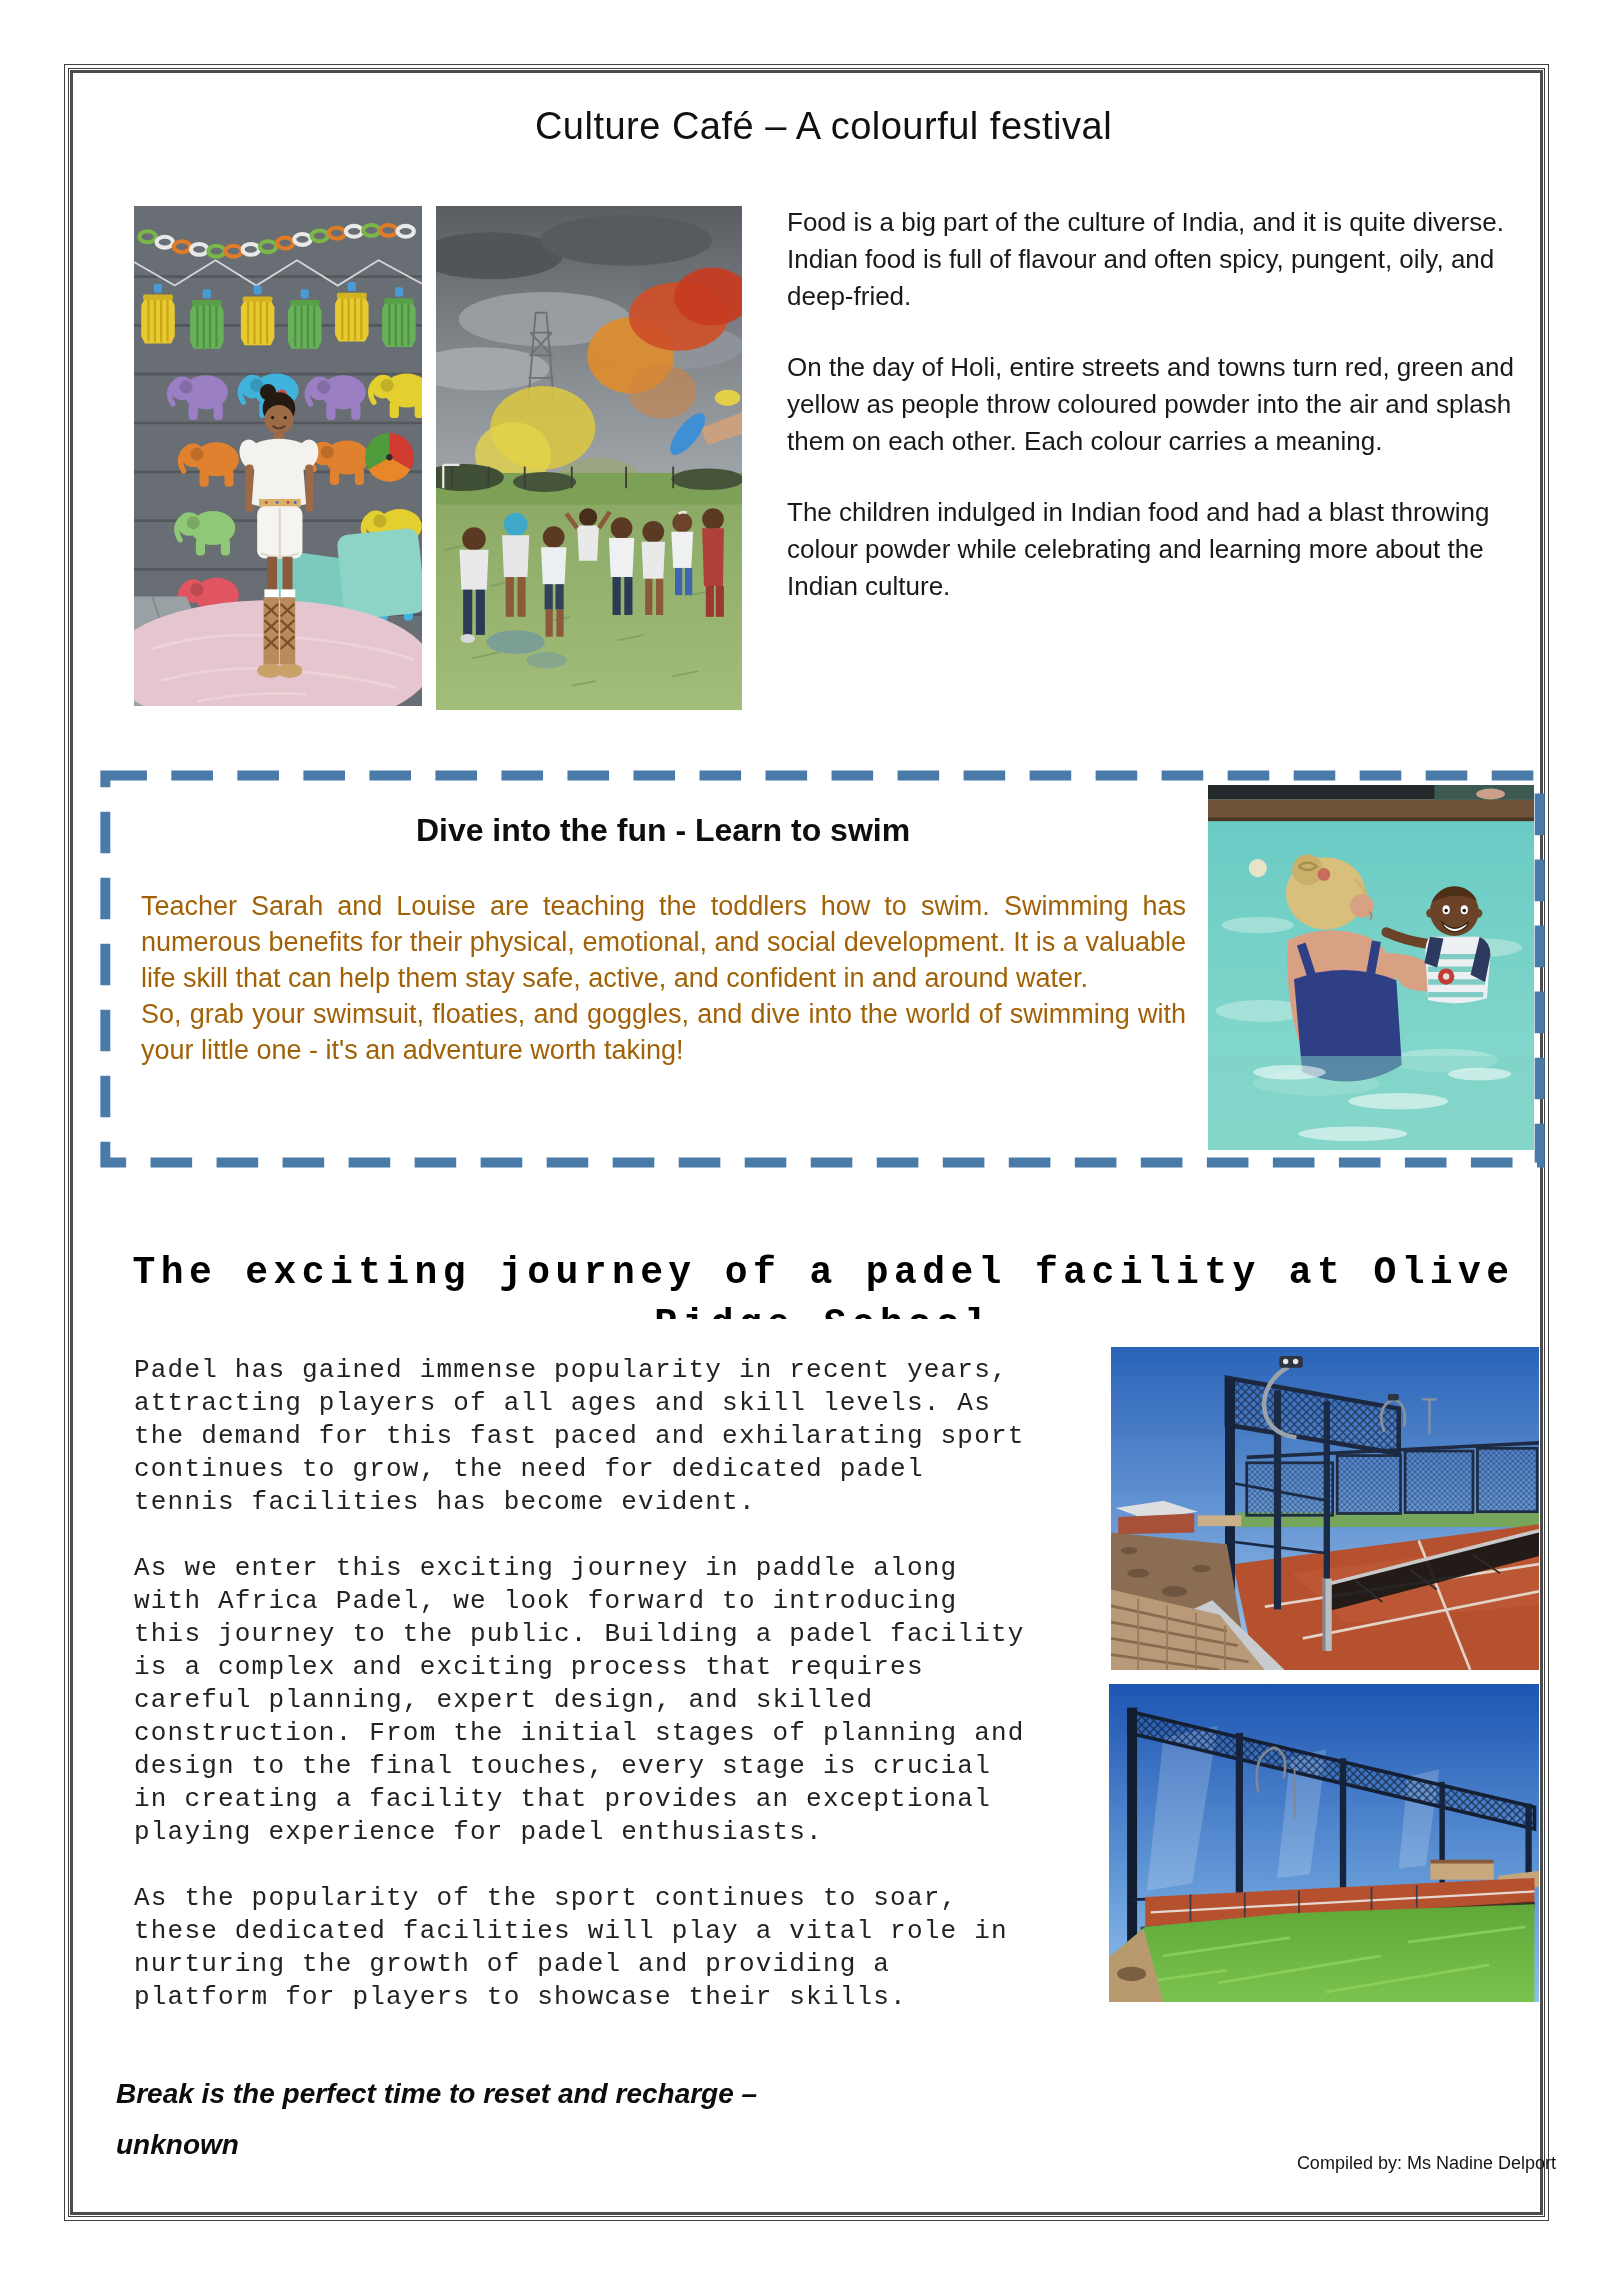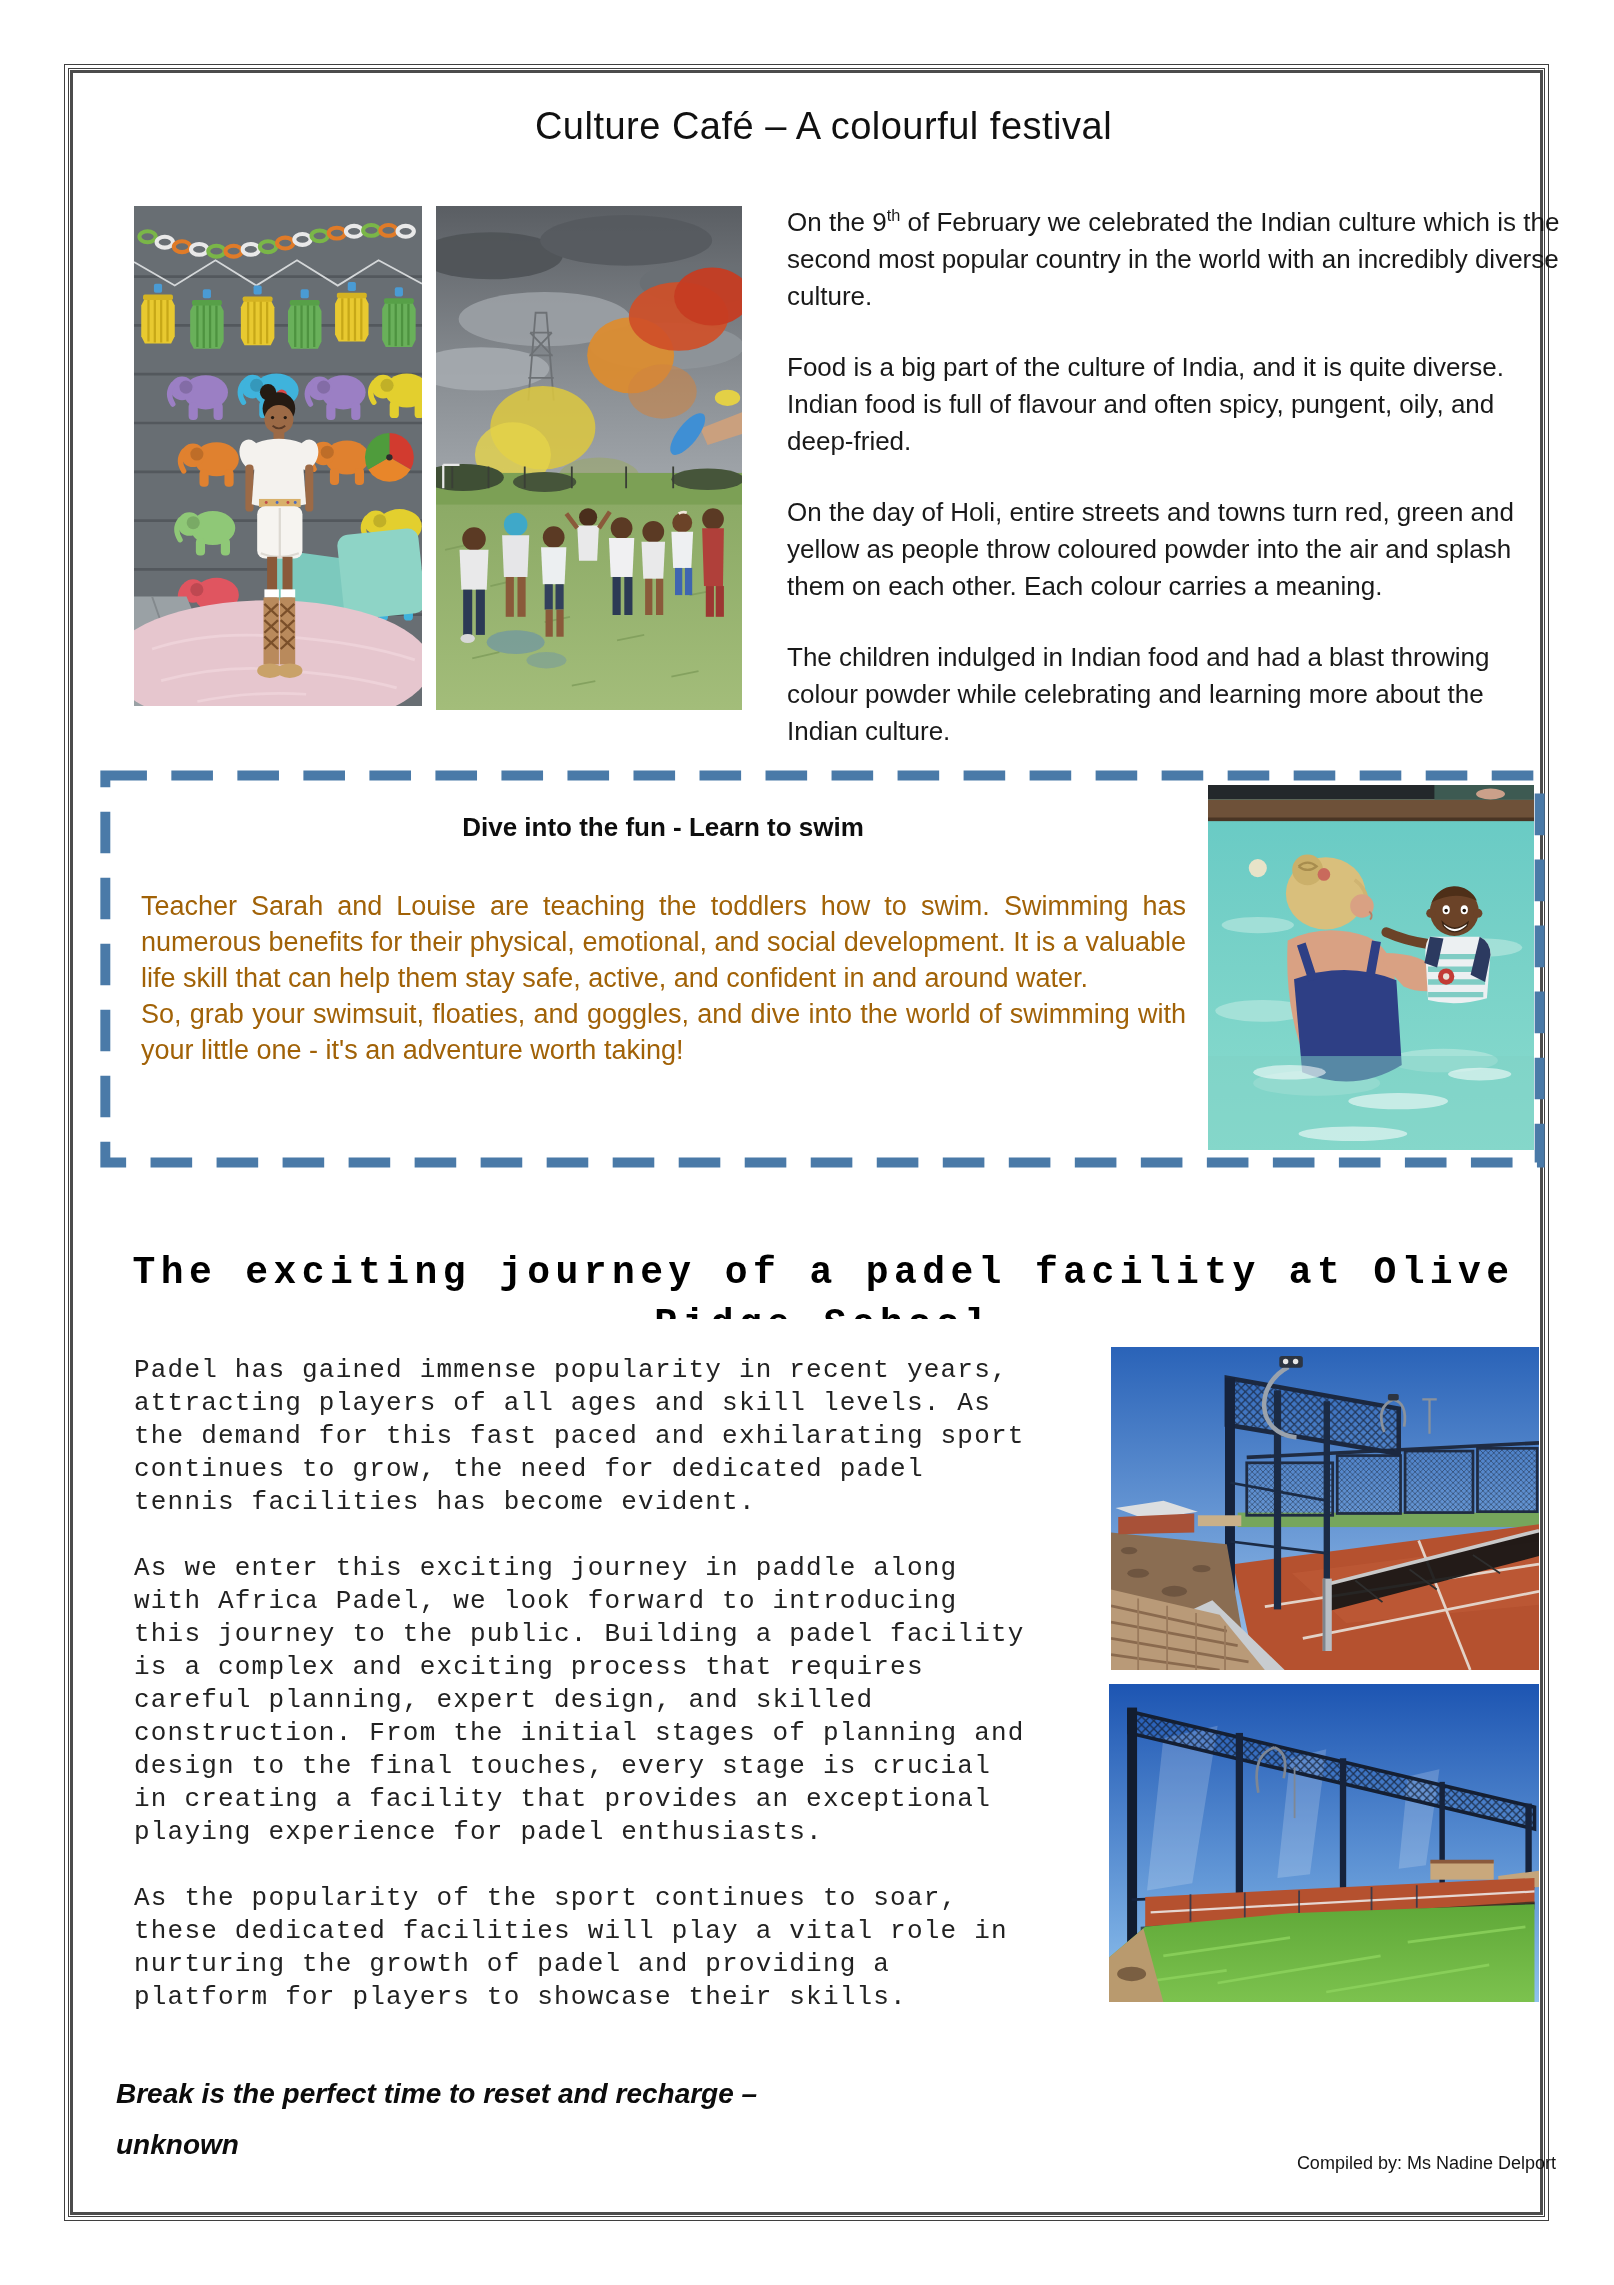--- a/index.html
+++ b/index.html
@@ -20,21 +20,21 @@
 
   .photo{position:absolute;overflow:hidden;}
   .photo svg{display:block;width:100%;height:100%;}
 
   .culture-text{position:absolute;left:771px;top:204px;width:774px;
     font-size:26px;line-height:37px;color:#191919;}
   .culture-text p{margin:0 0 34px 0;}
   .culture-text sup{font-size:16.3px;line-height:0;vertical-align:super;}
 
   .swim-heading{position:absolute;left:118px;top:812px;width:1058px;text-align:center;
-    font-size:26px;font-weight:bold;color:#0e0e0e;}
+    font-size:32px;font-weight:bold;color:#0e0e0e;}
   .swim-text{position:absolute;left:125px;top:888px;width:1045px;text-align:justify;
     font-size:27px;line-height:36px;color:#a16207;}
   .swim-text p{margin:0;}
 
   .padel-heading{position:absolute;left:0;top:1247px;width:100%;height:72px;overflow:hidden;
     text-align:center;font-family:"Liberation Mono",monospace;font-weight:bold;
     font-size:38px;line-height:52px;letter-spacing:5.4px;color:#000;}
   .padel-heading div{white-space:nowrap;}
 
   .padel-text{position:absolute;left:102px;top:1354px;width:917px;
@@ -279,21 +279,20 @@
           <rect x="309" y="420" width="9" height="34" fill="#9c3732"></rect>
       </g>
 
       <polygon points="338,228 292,246 300,264 338,252" fill="#caa07e"></polygon>
       <ellipse cx="278" cy="252" rx="11" ry="28" fill="#3f8fd4" transform="rotate(38 278 252)"></ellipse>
       <ellipse cx="322" cy="212" rx="14" ry="9" fill="#e3d046"></ellipse>
     </svg>
   </div>
 
   <div class="culture-text">
-    <p><span>On the 9</span><sup>th</sup><span> of February we celebrated the Indian culture which is the second most popular country in the world with an incredibly diverse culture.</span></p>
     <p>Food is a big part of the culture of India, and it is quite diverse. Indian food is full of flavour and often spicy, pungent, oily, and deep-fried.</p>
     <p>On the day of Holi, entire streets and towns turn red, green and yellow as people throw coloured powder into the air and splash them on each other. Each colour carries a meaning.</p>
     <p>The children indulged in Indian food and had a blast throwing colour powder while celebrating and learning more about the Indian culture.</p>
   </div>
 
   <svg class="dashed-box" viewBox="0 0 1600 442">
     <rect x="7" y="7" width="1586" height="428" fill="none" stroke="#4a7aa8" stroke-width="11" stroke-dasharray="46 27"></rect>
   </svg>
 
   <div class="swim-heading">Dive into the fun - Learn to swim</div>

